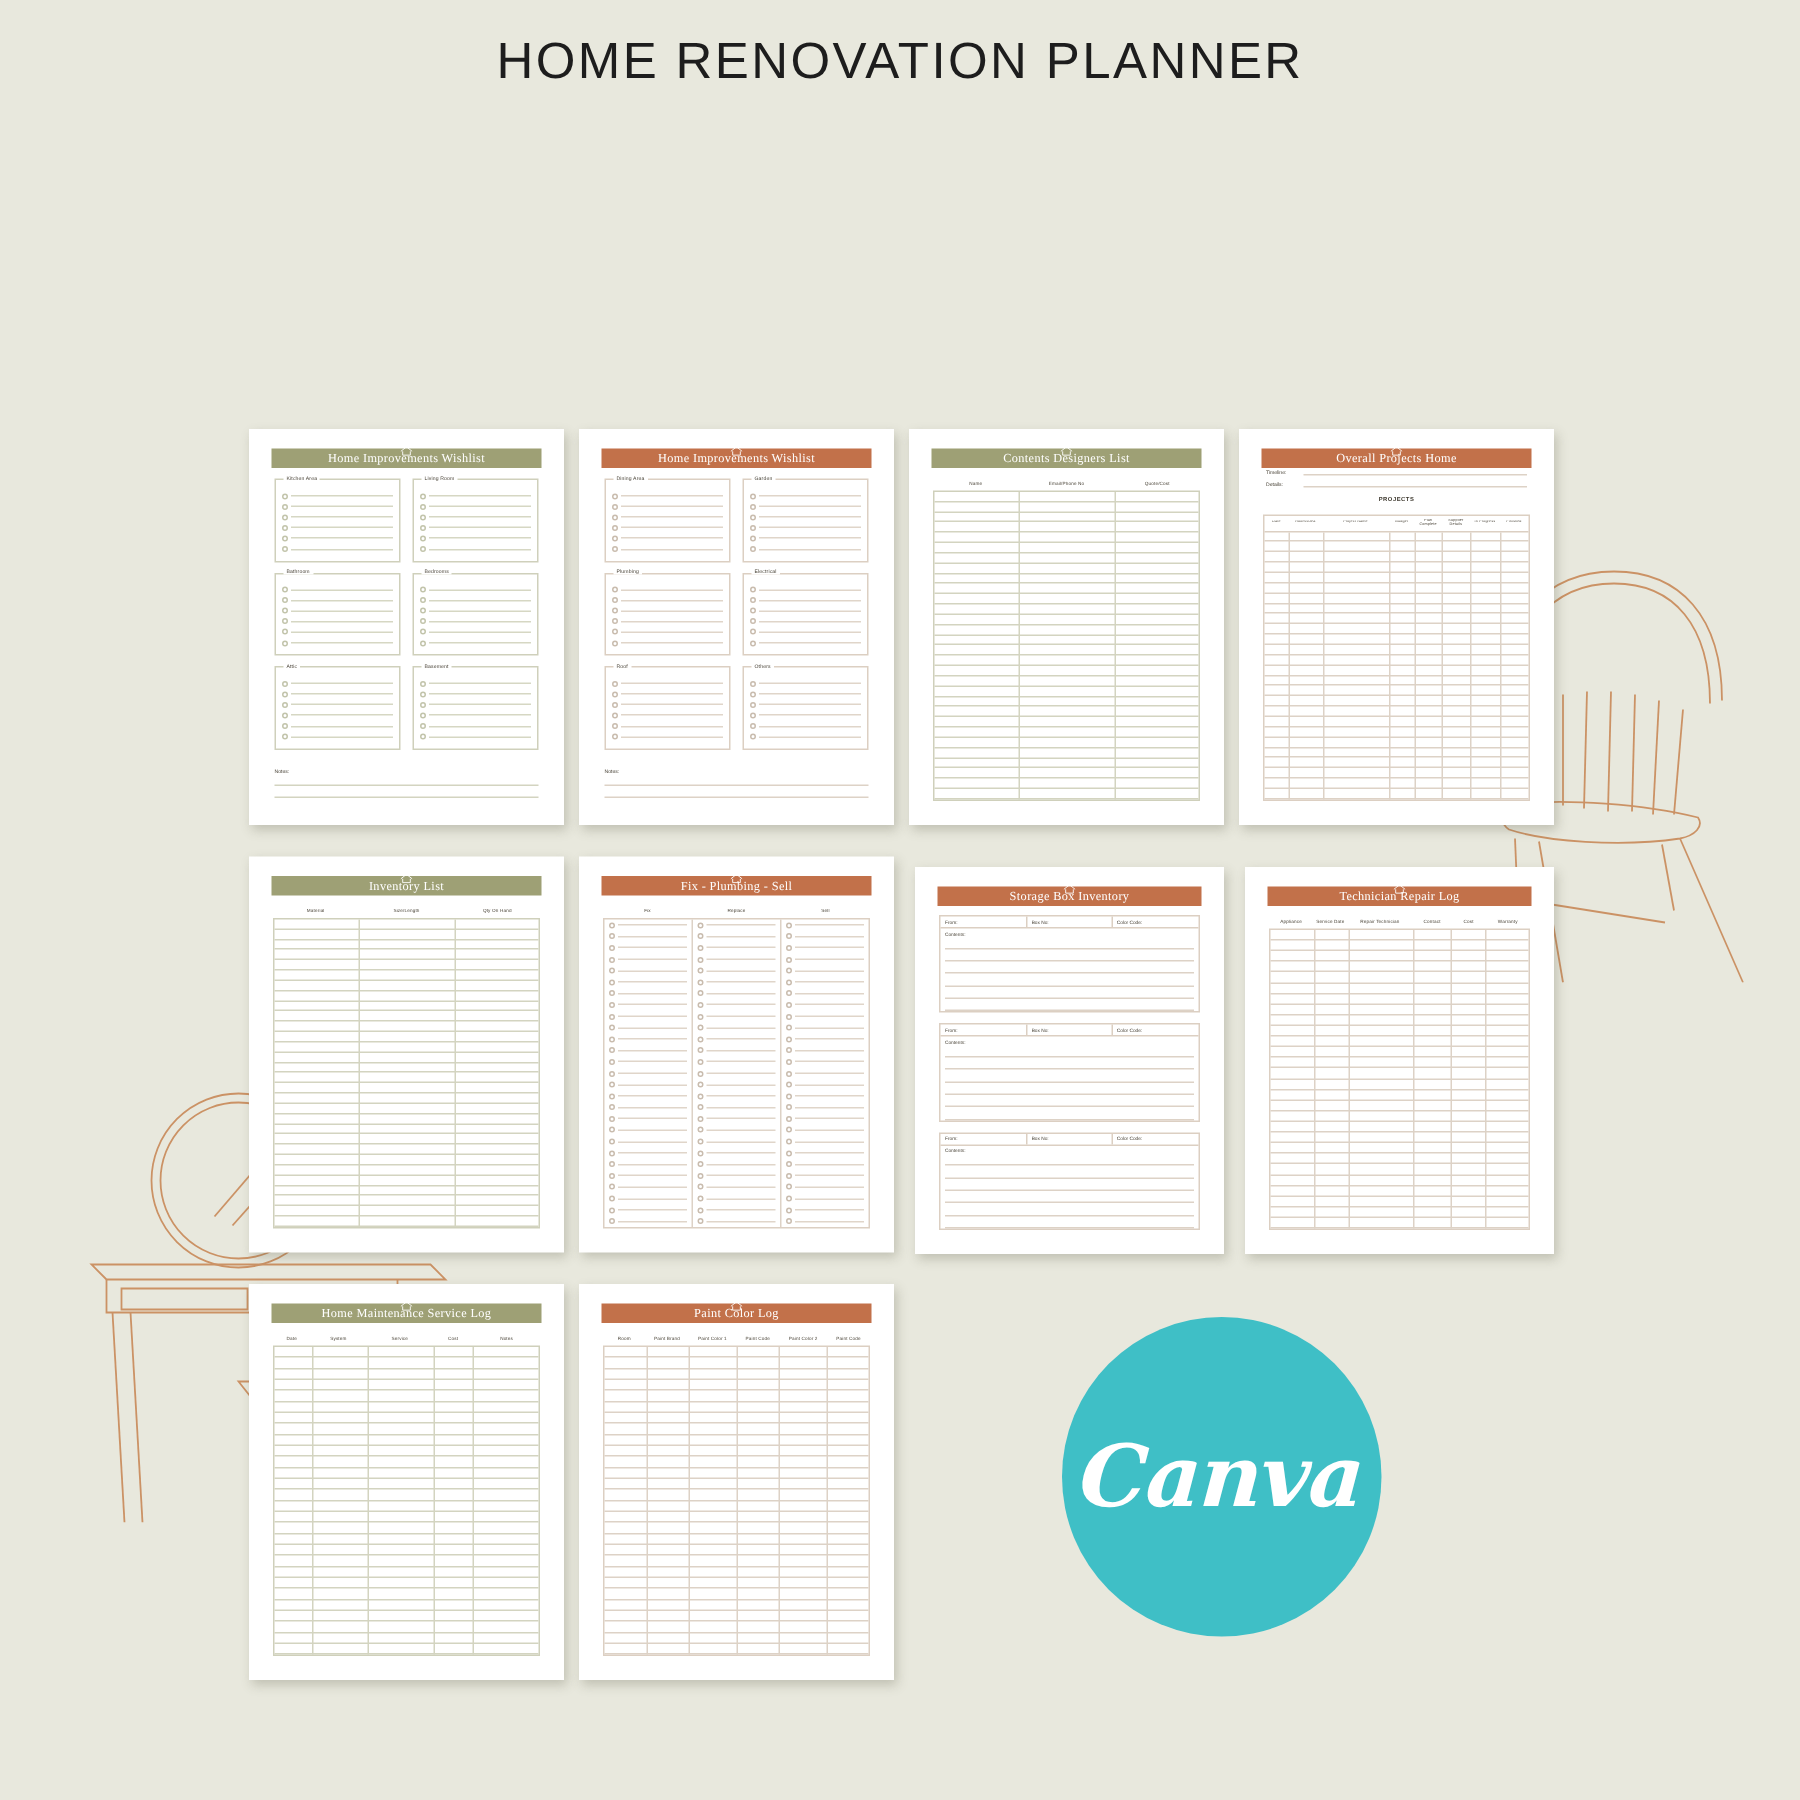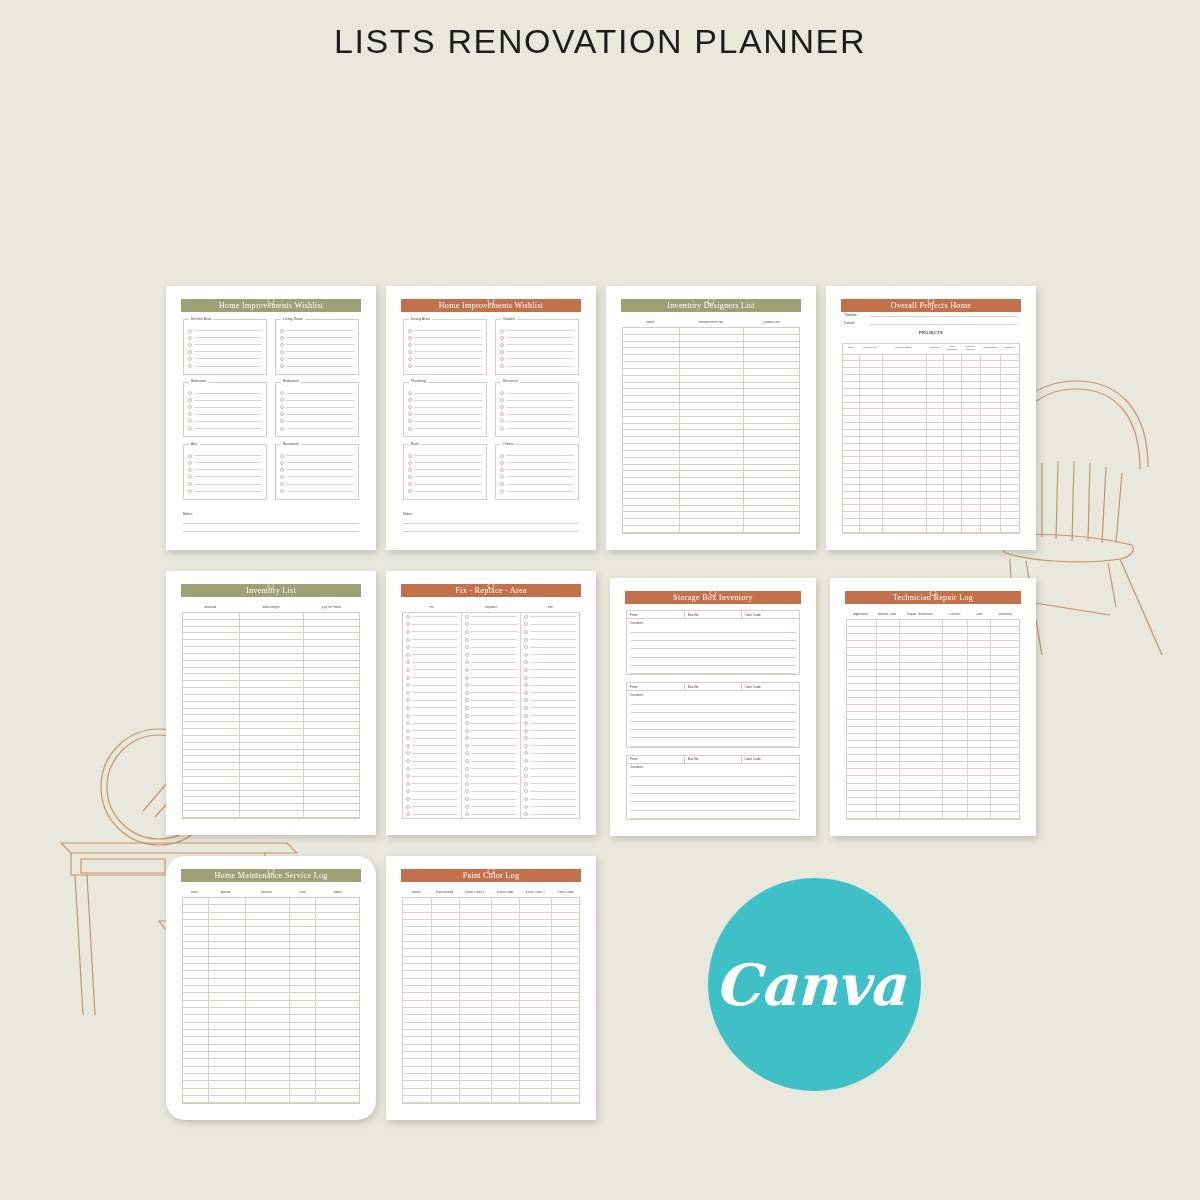--- a/index.html
+++ b/index.html
@@ -177,21 +177,21 @@
       <path d="M208 150 L214 266"></path>
 
     <path d="M104 196 L206 196 L214 206 L112 206 Z"></path>
     <path d="M112 206 L112 216 L206 216 L206 206"></path>
     <path d="M116 216 L122 290"></path>
     <path d="M196 216 L210 284"></path>
     <path d="M128 252 L200 252"></path>
   </svg>
 
   <div class="header">
-    <div class="sub-title">LISTS RENOVATION PLANNER</div>
+    <div class="sub-title">HOME RENOVATION PLANNER</div>
   </div>
 
   <div id="pages-layer">
       <div class="page" style="left: 166px; top: 286px; width: 210px; height: 264px;">
         <div class="page-inner">
           <div class="ttl green">
             <svg class="house-icon" viewBox="0 0 12 9" fill="none" stroke="#ffffff" stroke-width="0.8">
               <path d="M1 5 L6 1 L11 5"></path>
               <path d="M2.6 5 L2.6 8.4 L9.4 8.4 L9.4 5"></path>
             </svg>
@@ -548,21 +548,21 @@
           </div>
         </div>
       </div>
       <div class="page" style="left: 606px; top: 286px; width: 210px; height: 264px;">
         <div class="page-inner">
           <div class="ttl green">
             <svg class="house-icon" viewBox="0 0 12 9" fill="none" stroke="#ffffff" stroke-width="0.8">
               <path d="M1 5 L6 1 L11 5"></path>
               <path d="M2.6 5 L2.6 8.4 L9.4 8.4 L9.4 5"></path>
             </svg>
-            <span>Inventory Designers List</span>
+            <span>Contents Designers List</span>
           </div>
           <div class="sheet" style="display: flex; flex-direction: column;">
             <div class="colhdrs">
               <div class="colhdr" style="width: 32%;">Name</div>
               <div class="colhdr" style="width: 36%;">Email/Phone No</div>
               <div class="colhdr" style="width: 32%;">Quote/Cost</div>
             </div>
             <div class="rows" style="flex: 1 1 0%; border: 0.6px solid rgb(207, 208, 187); display: flex; flex-direction: column;">
               <div class="row-line green" style="flex: 1 1 0%;"></div>
               <div class="row-line green" style="flex: 1 1 0%;"></div>
@@ -725,21 +725,21 @@
           </div>
         </div>
       </div>
       <div class="page" style="left: 386px; top: 571px; width: 210px; height: 264px;">
         <div class="page-inner">
           <div class="ttl orange">
             <svg class="house-icon" viewBox="0 0 12 9" fill="none" stroke="#ffffff" stroke-width="0.8">
               <path d="M1 5 L6 1 L11 5"></path>
               <path d="M2.6 5 L2.6 8.4 L9.4 8.4 L9.4 5"></path>
             </svg>
-            <span>Fix - Replace - Area</span>
+            <span>Fix - Plumbing - Sell</span>
           </div>
           <div class="sheet" style="display: flex; flex-direction: column;">
             <div class="colhdrs">
               <div class="colhdr" style="width: 33.3333%;">Fix</div>
               <div class="colhdr" style="width: 33.3333%;">Replace</div>
               <div class="colhdr" style="width: 33.3333%;">Sell</div>
             </div>
             <div class="frs-cols" style="flex: 1 1 0%; border: 0.6px solid rgb(220, 207, 194);">
               <div class="frs-col" style="display: flex; flex-direction: column;">
                 <div class="frs-item" style="flex: 1 1 0%;">
@@ -1187,21 +1187,21 @@
                 <div class="vrule" style="left: 17%;"></div>
                 <div class="vrule" style="left: 30%;"></div>
                 <div class="vrule" style="left: 55%;"></div>
                 <div class="vrule" style="left: 70%;"></div>
                 <div class="vrule" style="left: 83%;"></div>
               </div>
             </div>
           </div>
         </div>
       </div>
-      <div class="page" style="left: 166px; top: 856px; width: 210px; height: 264px; border-radius: 19px;">
+      <div class="page" style="left: 166px; top: 856px; width: 210px; height: 264px;">
         <div class="page-inner">
           <div class="ttl green">
             <svg class="house-icon" viewBox="0 0 12 9" fill="none" stroke="#ffffff" stroke-width="0.8">
               <path d="M1 5 L6 1 L11 5"></path>
               <path d="M2.6 5 L2.6 8.4 L9.4 8.4 L9.4 5"></path>
             </svg>
             <span>Home Maintenance Service Log</span>
           </div>
           <div class="sheet" style="display: flex; flex-direction: column;">
             <div class="colhdrs">

